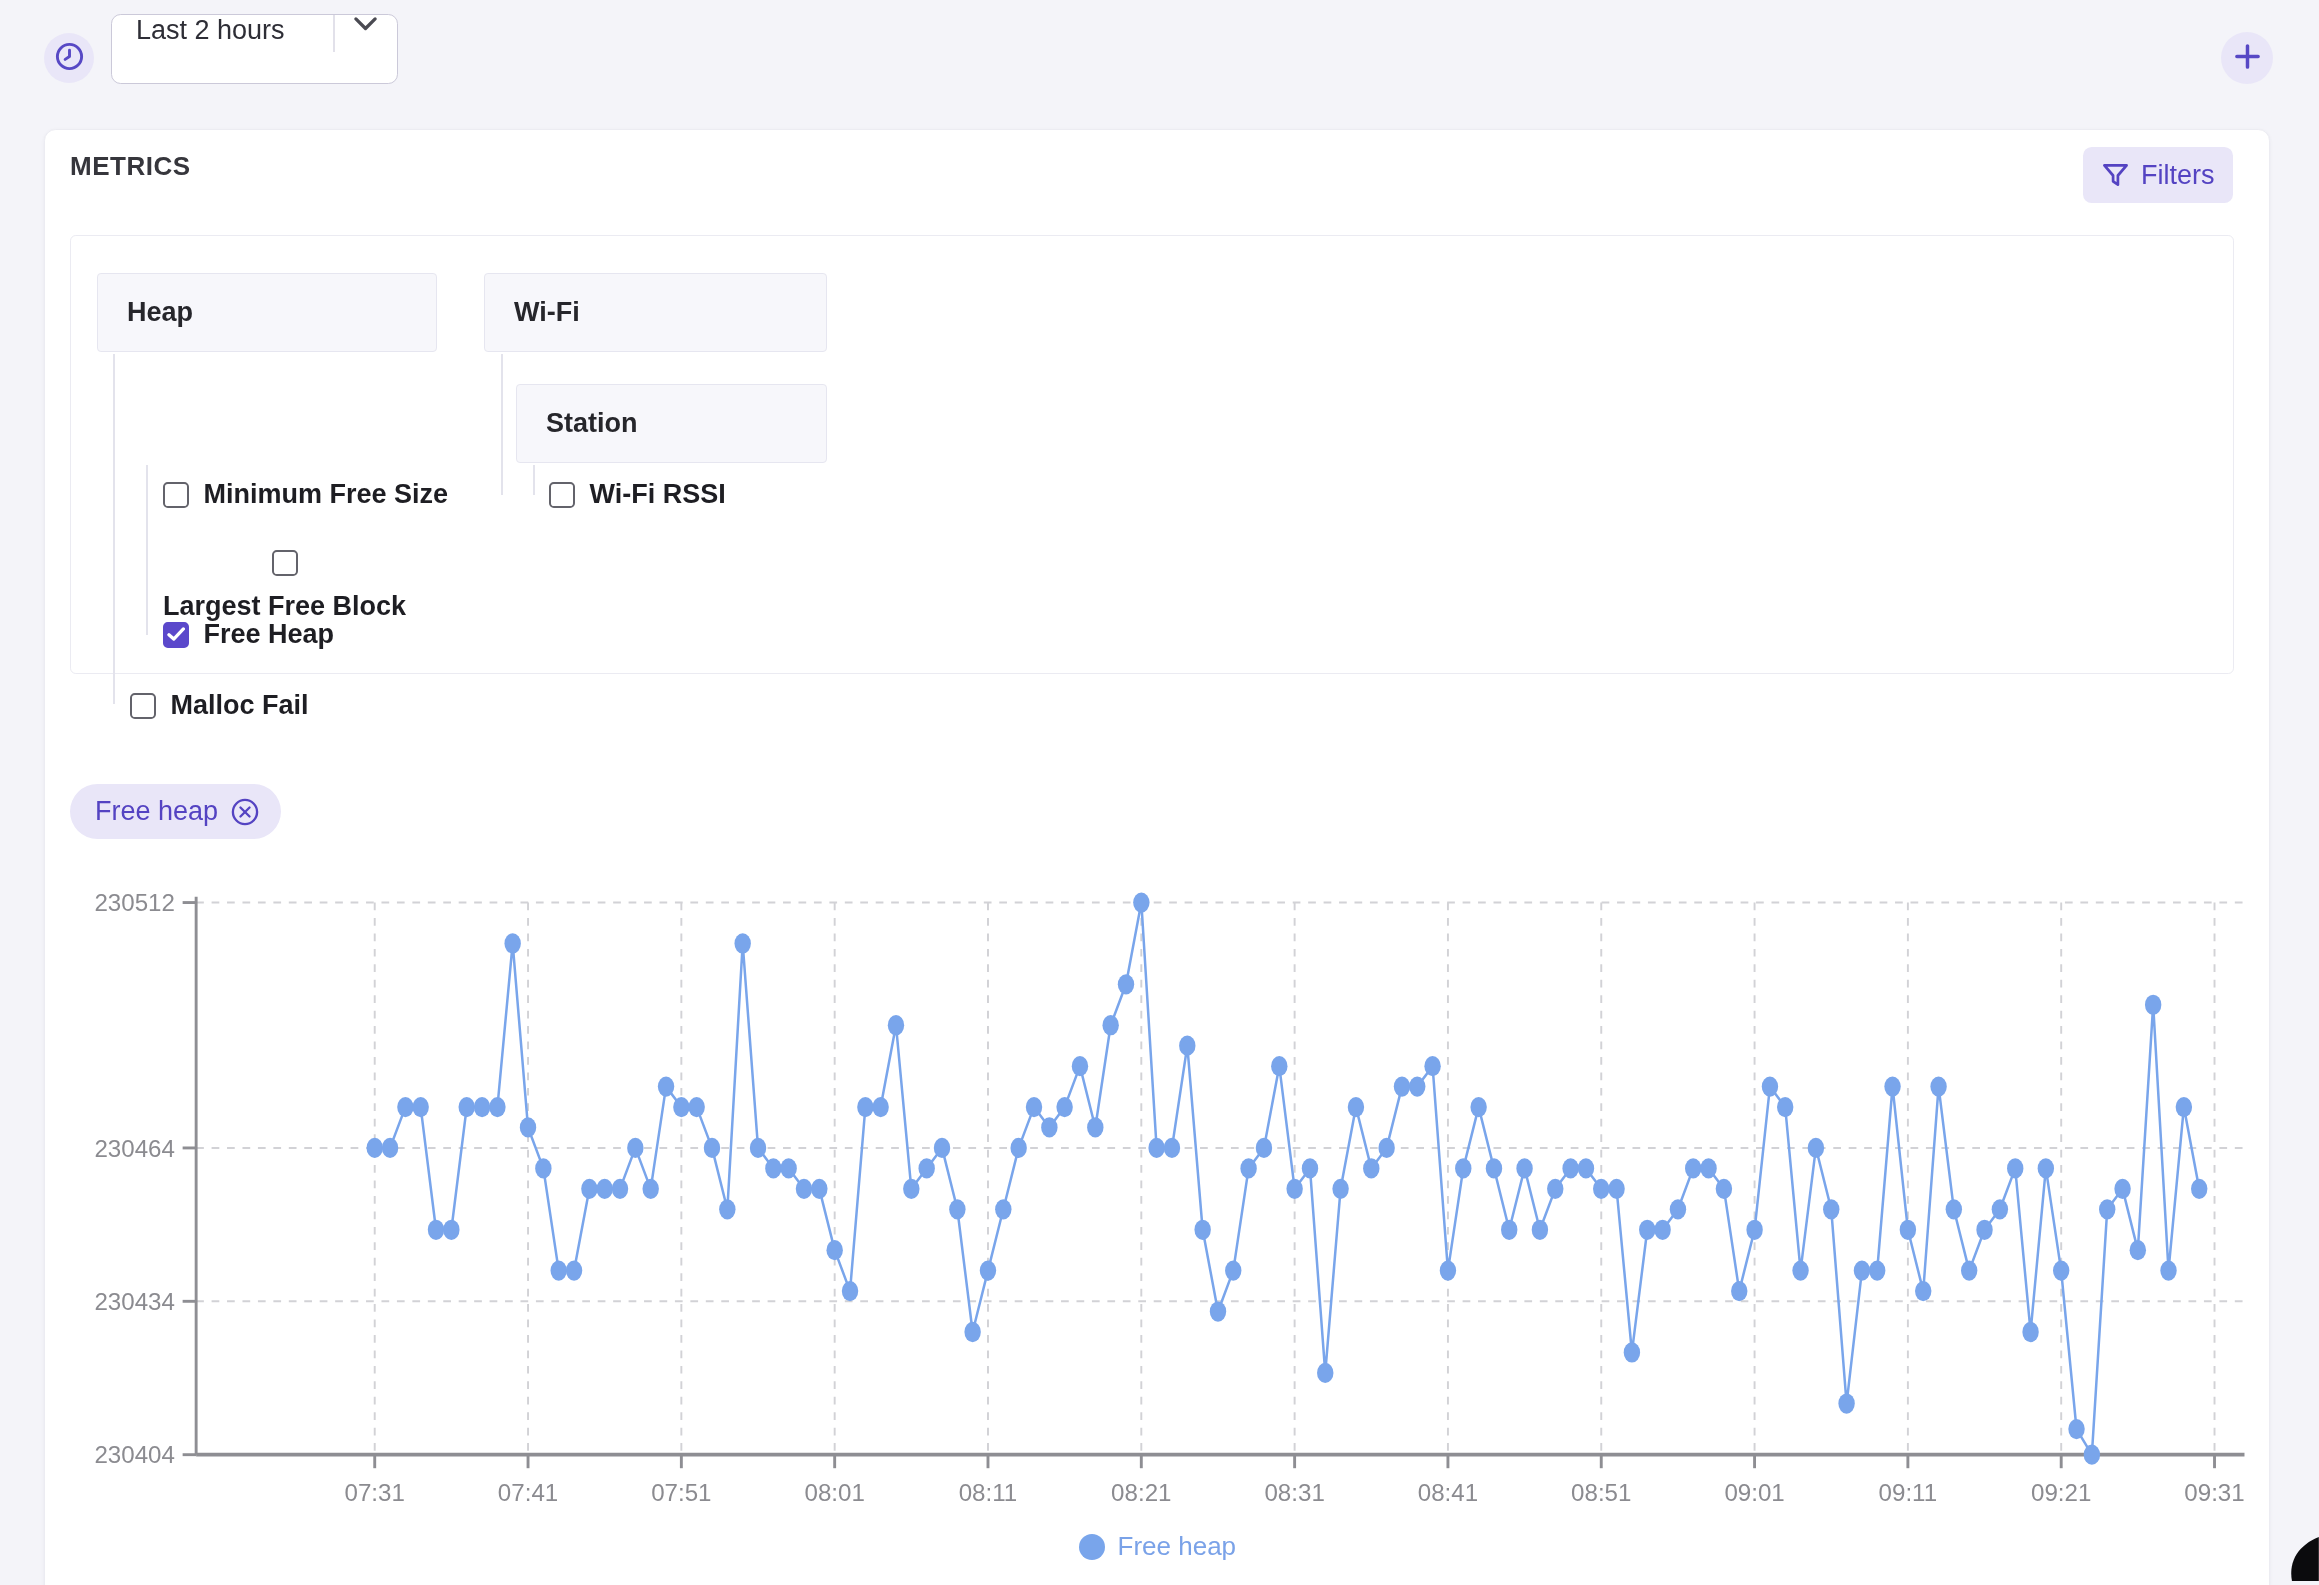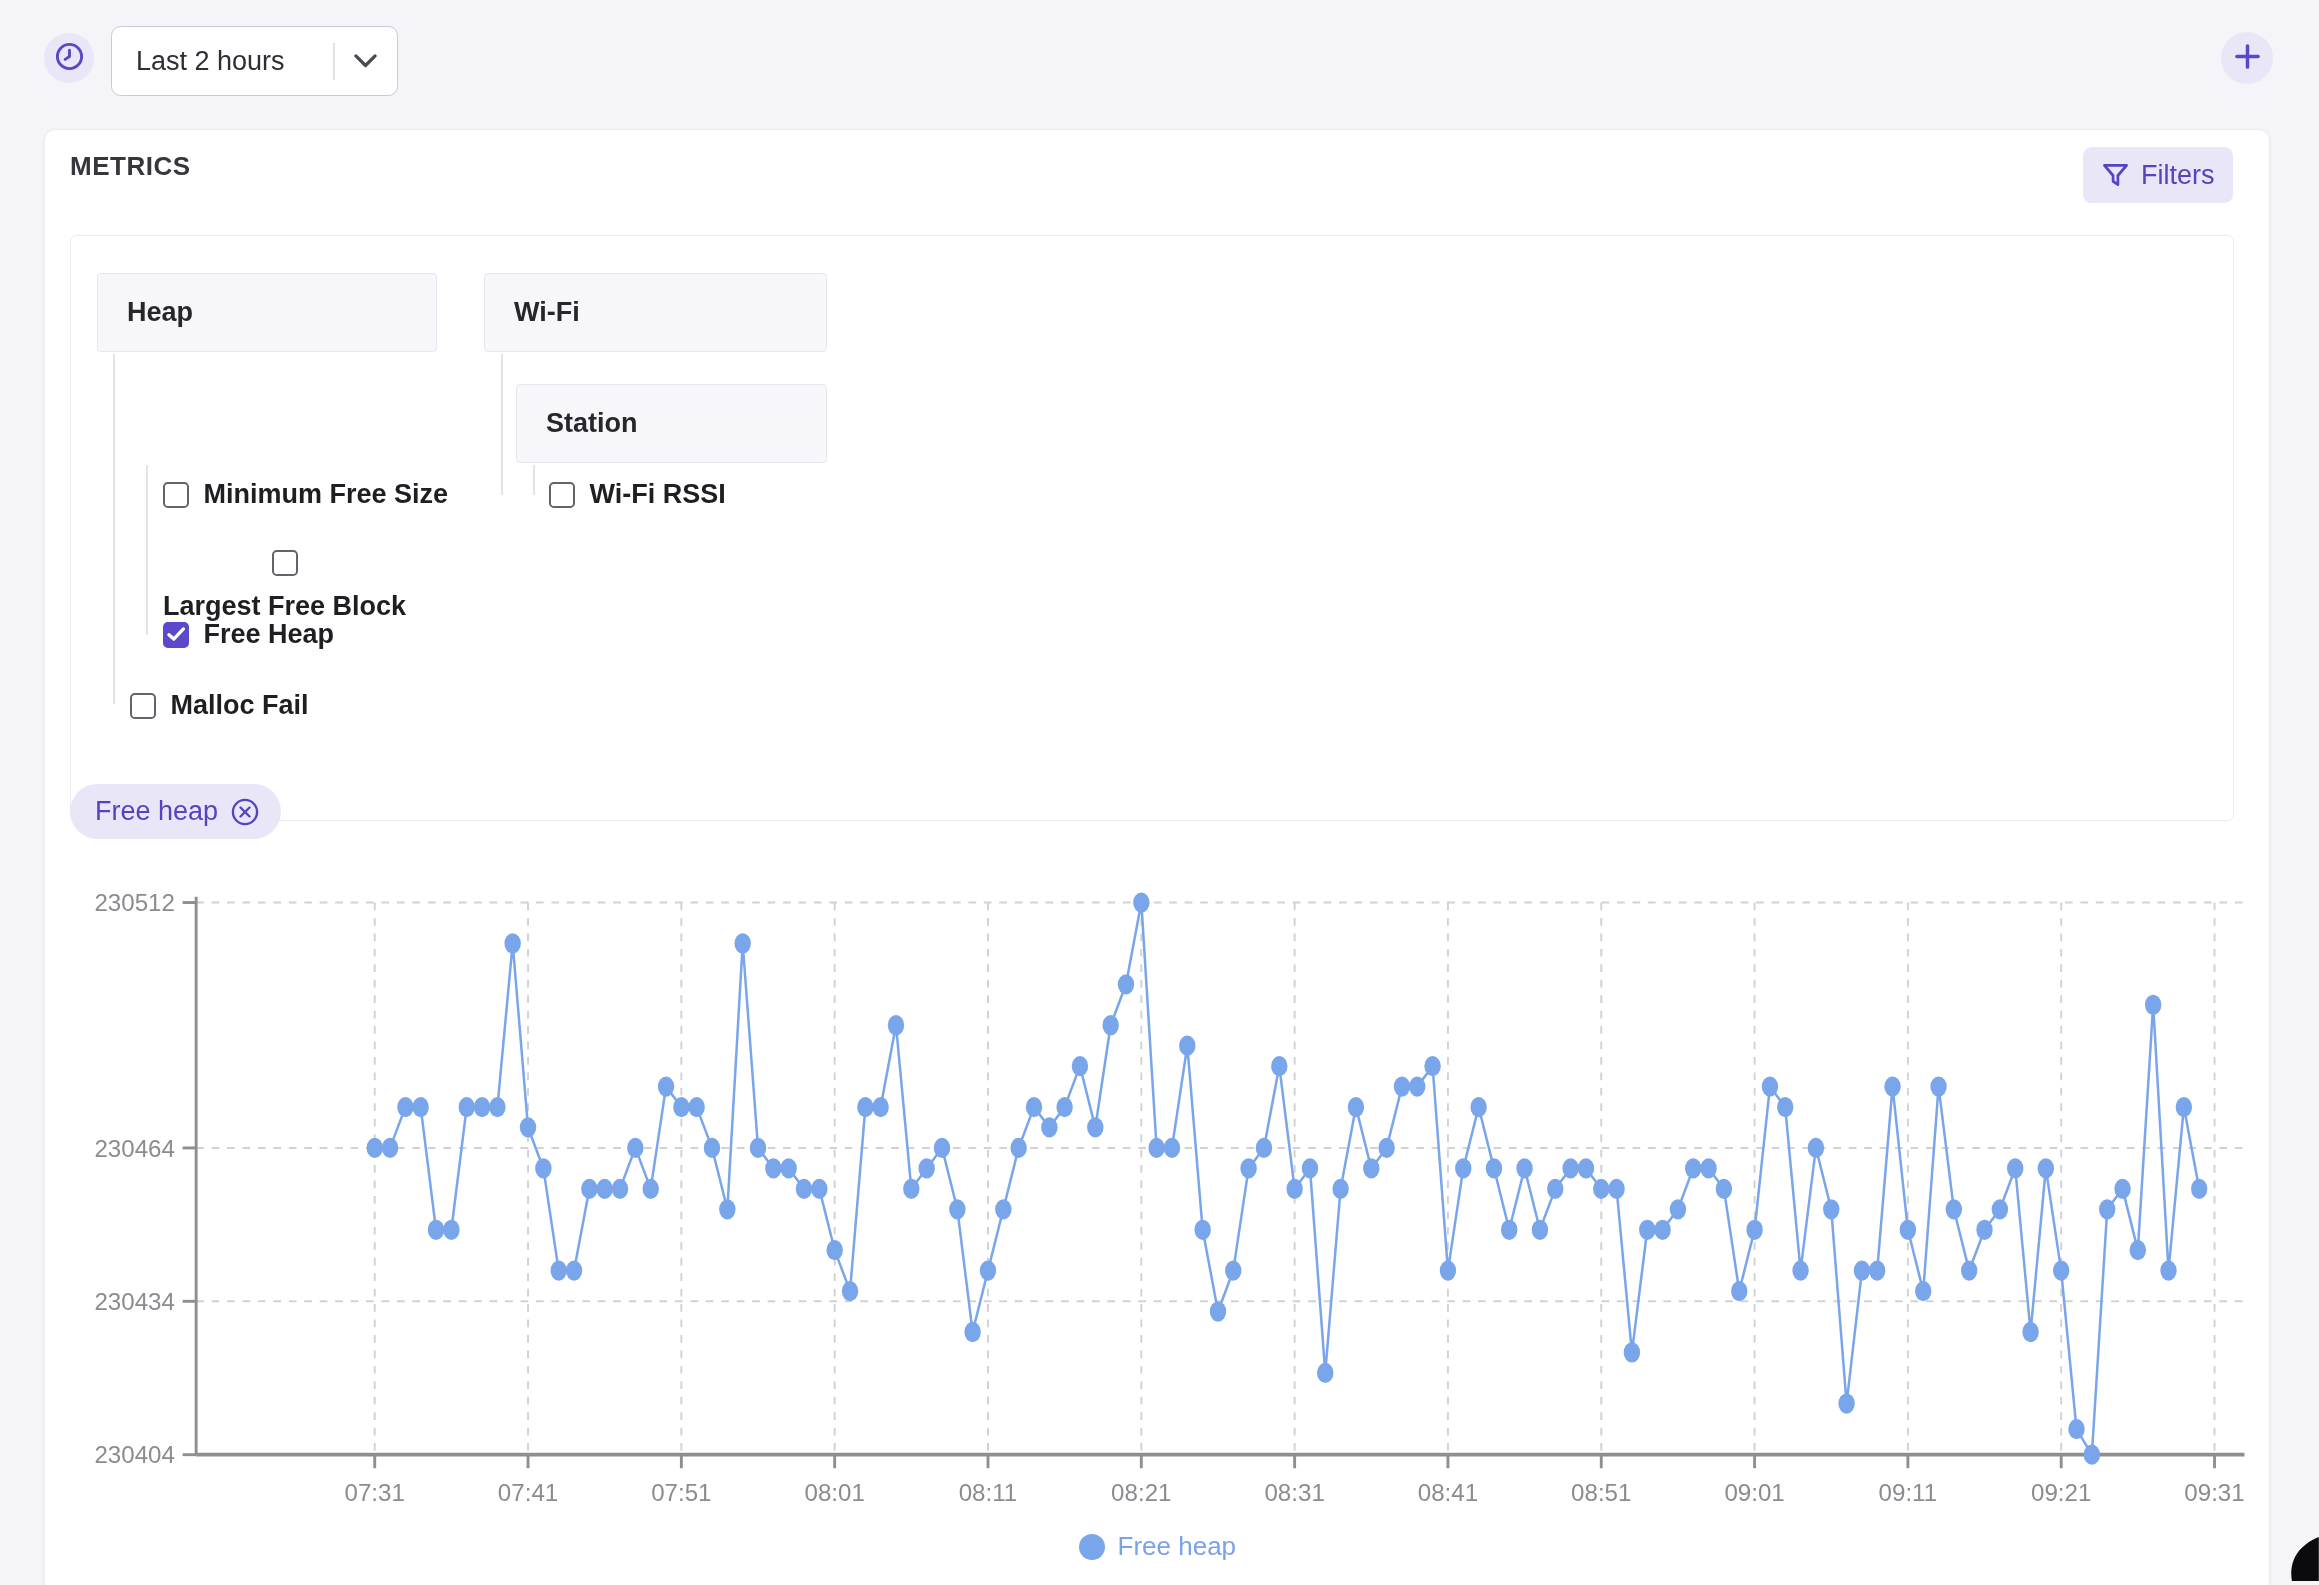--- a/index.html
+++ b/index.html
@@ -3,33 +3,33 @@
 <meta charset="utf-8">
 <style>
   * { margin:0; padding:0; box-sizing:border-box; }
   html,body { width:2319px; height:1585px; overflow:hidden; }
   body { background:#f4f4f9; font-family:"Liberation Sans", sans-serif; position:relative; }
 
   
   .icon-circle { position:absolute; border-radius:50%; background:#e9e6f8; display:flex; align-items:center; justify-content:center; cursor:pointer; }
   #clock-btn { left:44px; top:33px; width:50px; height:50px; }
   #add-btn { left:2221px; top:32px; width:52px; height:52px; }
-  #range-select { position:absolute; left:111px; top:26px; width:287px; height:70px; background:#ffffff; border:1.9px solid #cbc9d9; border-radius:9.7px; display:flex; align-items:center; cursor:pointer; }
+  #range-select { position:absolute; left:111px; top:14px; width:287px; height:70px; background:#ffffff; border:1.9px solid #cbc9d9; border-radius:9.7px; display:flex; cursor:pointer; }
   #range-select .range-text { font-size:27px; color:#2e2e36; padding-left:24px; flex:1; }
   #range-select .divider { width:1.9px; height:37px; background:#e2e1ea; margin-right:17.4px; }
   #range-select .chev { margin-right:19.3px; display:flex; }
 
   
   #card { position:absolute; left:44px; top:129px; width:2226px; height:1506px; background:#ffffff; border:1px solid #ececf2; border-radius:11.6px; box-shadow:0 1px 3.9px rgba(40,40,80,.05); }
   #metrics-title { position:absolute; left:70px; top:151px; font-size:26px; font-weight:bold; color:#36363c; letter-spacing:0.5px; }
   #filters-btn { position:absolute; left:2083px; top:147px; width:150px; height:56px; background:#e9e6f8; border-radius:8.7px; display:flex; align-items:center; justify-content:center; gap:10.6px; cursor:pointer; }
   #filters-btn span { font-size:27px; color:#5443c2; }
 
   
-  #tree-panel { position:absolute; left:70px; top:235px; width:2164px; height:586px; border:1.9px solid #ebebf2; border-radius:5.8px; background:#fff; }
+  #tree-panel { position:absolute; left:70px; top:235px; width:2164px; height:439px; border:1.9px solid #ebebf2; border-radius:5.8px; background:#fff; }
   .node-box { position:absolute; background:#f7f7fb; border:1.9px solid #e6e6f0; border-radius:3.9px; display:flex; align-items:center; padding-left:29px; font-size:27px; font-weight:bold; color:#26262b; cursor:pointer; }
   .tline { position:absolute; background:#e3e3ec; width:1.9px; }
   .cb-row { position:absolute; display:flex; align-items:center; gap:14.5px; cursor:pointer;font-weight:bold; }
   .cb { width:26px; height:26px; border:2.4px solid #63636b; border-radius:4.8px; background:#fff; display:flex; align-items:center; justify-content:center; }
   .cb.checked { background:#5b48cb; border-color:#5b48cb; }
   .cb svg { display:none; }
   .cb.checked svg { display:block; }
   .cb-label { font-size:27px; color:#1e1e23; }
 
   

